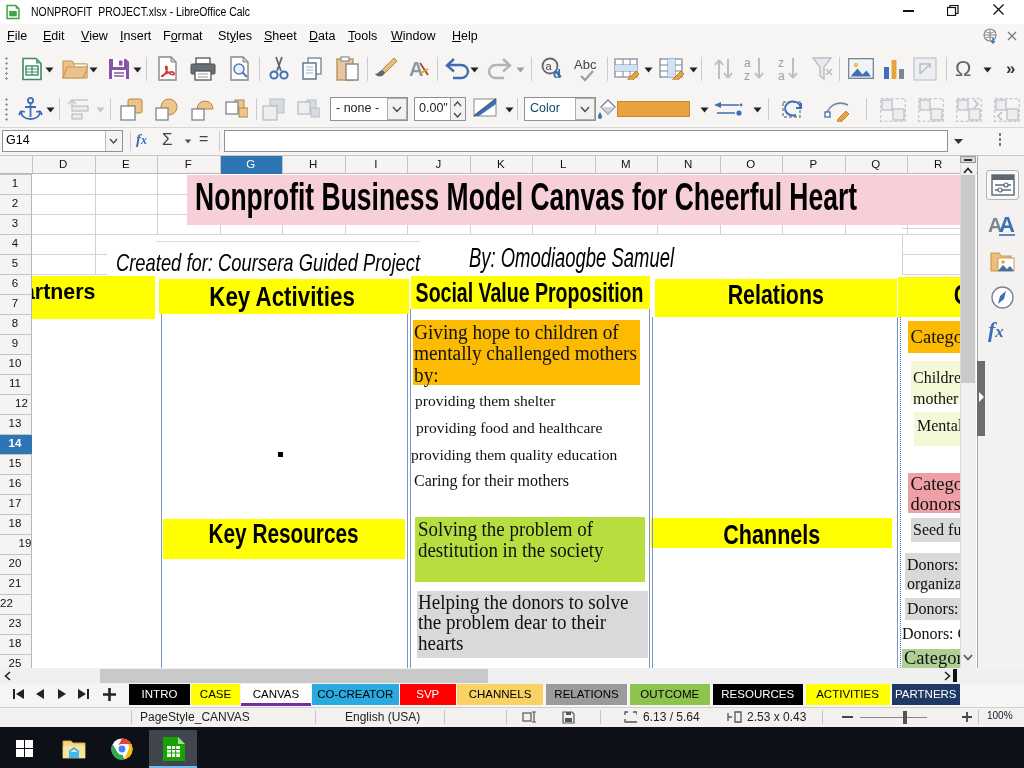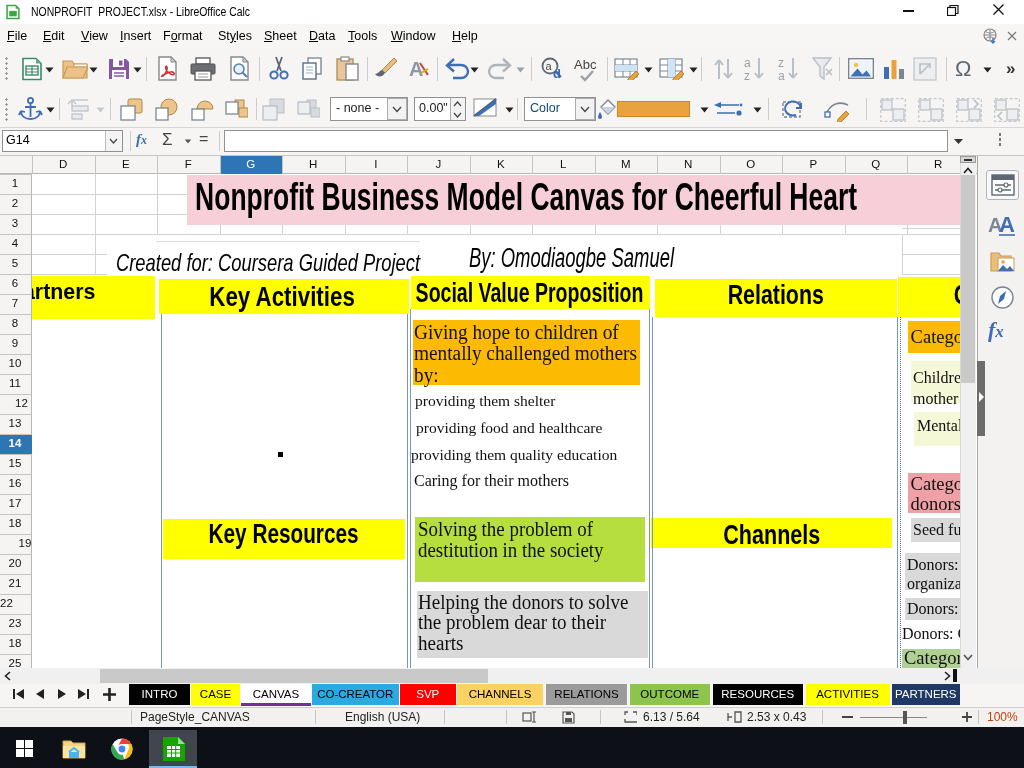--- a/index.html
+++ b/index.html
@@ -655,21 +655,21 @@
 <svg class="abs" style="left:727px;top:711px" width="15" height="12" viewBox="0 0 15 12">
         <path d="M1 2v8M1 6h4M8 1h6v10H8z" fill="none" stroke="#555" stroke-width="1.3"></path>
       </svg>
 <div class="abs" style="left:747px;top:710px;font-size:12px;color:#222;">2.53 x 0.43</div>
 <div class="abs" style="left:842px;top:716px;width:11px;height:2px;background:#444;"></div>
 <div class="abs" style="left:860px;top:717px;width:67px;height:1px;background:#888;"></div>
 <div class="abs" style="left:903px;top:711px;width:4px;height:13px;background:#555;"></div>
 <svg class="abs" style="left:961px;top:711px" width="12" height="12" viewBox="0 0 12 12">
         <path d="M6 1v10M1 6h10" stroke="#444" stroke-width="1.8"></path>
       </svg>
-<div class="abs" style="left:987px;top:710px;font-size:12px;color:#c2410c;">100%</div>
+<div class="abs" style="left:987px;top:710px;font-size:10px;color:#0f172a;">100%</div>
 </div>
 
 <div class="abs" style="left:0;top:727px;width:1024px;height:41px;background:#0d1117;"></div>
 <div id="taskbar">
 <svg class="abs" style="left:16px;top:740px" width="17" height="17" viewBox="0 0 17 17">
 <rect x="0" y="0" width="8" height="8" fill="#fff"></rect>
         <rect x="9" y="0" width="8" height="8" fill="#fff"></rect>
 <rect x="0" y="9" width="8" height="8" fill="#fff"></rect>
         <rect x="9" y="9" width="8" height="8" fill="#fff"></rect>
       </svg>

